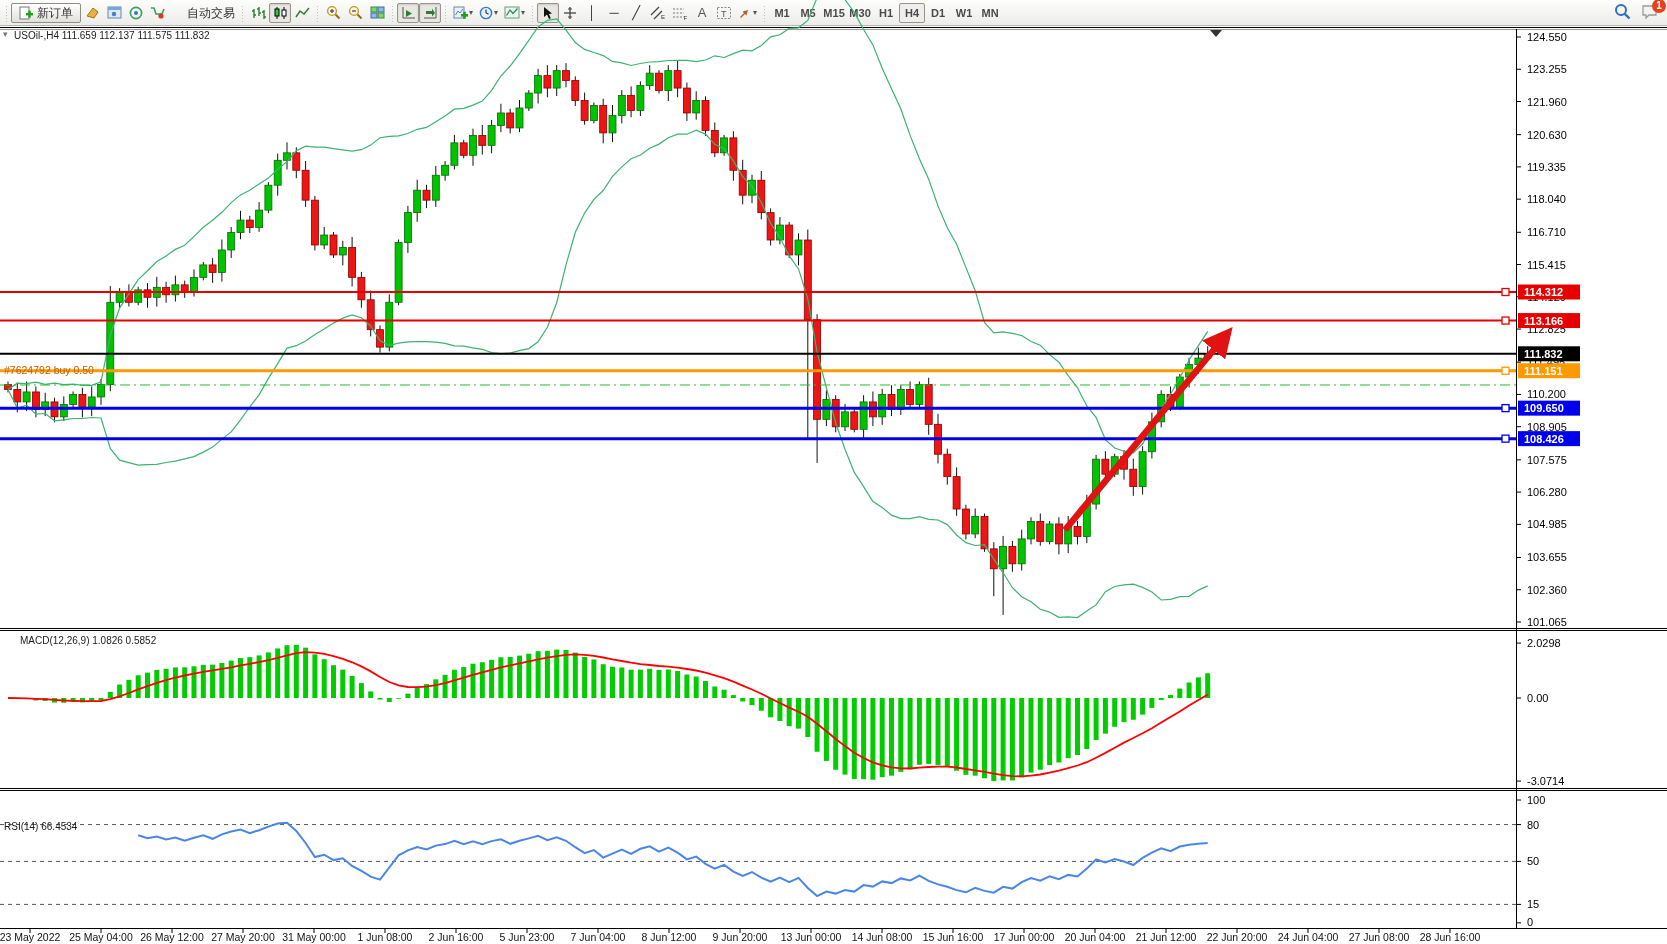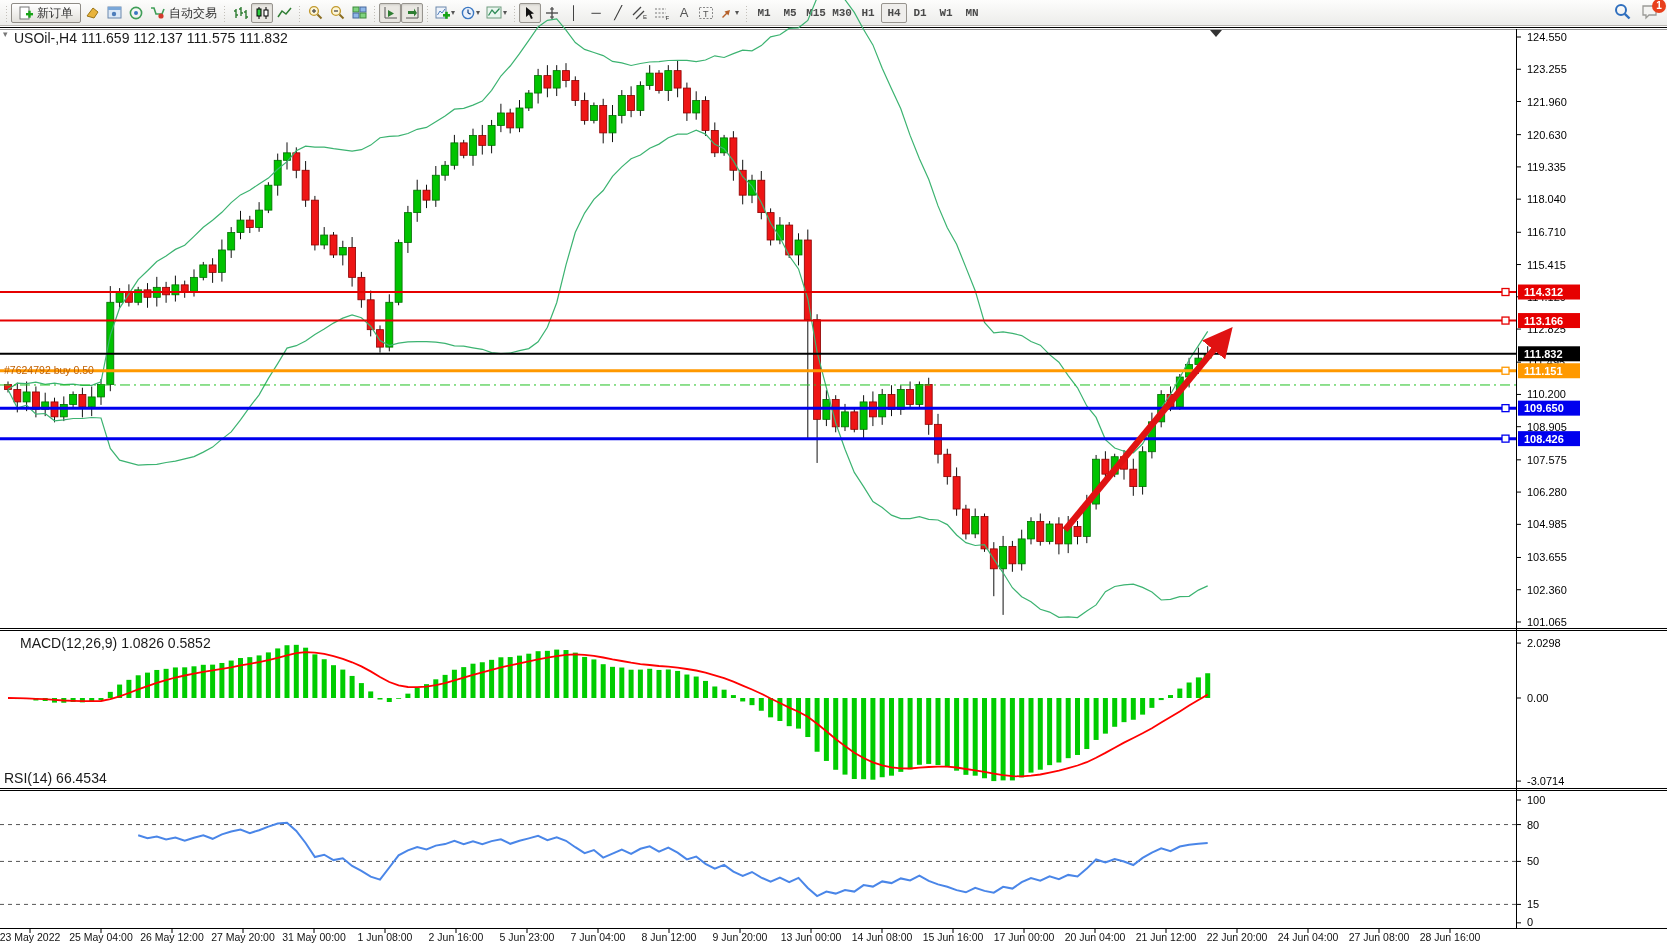--- a/index.html
+++ b/index.html
@@ -9,29 +9,29 @@
     background:linear-gradient(#fdfdfc,#ececea);border-bottom:1px solid #b9b6b1;
     display:flex;align-items:center;padding-left:2px;box-sizing:border-box;font-size:11px;color:#333;}
   .grip{width:5px;height:18px;margin:0 2px;background-image:radial-gradient(#c3c0ba 1px,transparent 1px);
     background-size:3px 3px;background-position:1px 1px;}
   .tbtn{height:20px;min-width:22px;display:flex;align-items:center;justify-content:center;
     border:1px solid transparent;border-radius:2px;box-sizing:border-box;padding:0 2px;cursor:default;
     font-size:12px;line-height:1;}
   .tbtn.pressed{background:#e9e7e2;border-color:#97948e;box-shadow:inset 0 1px 2px rgba(0,0,0,.12);}
   .tbtn.raised{background:linear-gradient(#ffffff,#e2e0db);border-color:#8f8c86;padding:0 7px;gap:4px;}
   .tf{font-size:11px;font-weight:bold;color:#4a4a4a;min-width:26px;height:20px;display:flex;
-    align-items:center;justify-content:center;border:1px solid transparent;border-radius:2px;box-sizing:border-box;font-family:Liberation Mono, monospace;}
+    align-items:center;justify-content:center;border:1px solid transparent;border-radius:2px;box-sizing:border-box;}
   .tf.pressed{background:#efeeec;border-color:#97948e;}
   .caret{font-size:8px;color:#555;margin-left:1px;}
   .right-icons{margin-left:auto;display:flex;align-items:center;margin-right:8px;gap:10px;}
   .badge{position:absolute;right:-7px;top:-5px;background:#e8401c;color:#fff;border-radius:50%;
     width:14px;height:14px;font-size:10px;font-weight:bold;display:flex;align-items:center;justify-content:center;}
   .glyph{font-size:13px;line-height:1;}
   
-  .ov{position:absolute;font-size:14px;color:#1a1a1a;white-space:nowrap;}
+  .ov{position:absolute;font-size:10px;color:#1a1a1a;white-space:nowrap;}
   #chart-svg{position:absolute;left:0;top:0;}
 </style>
 </head>
 <body>
 
 <div id="toolbar">
   <div class="grip"></div>
 
   <div class="tbtn raised">
     <svg width="14" height="14" viewBox="0 0 14 14">
@@ -54,21 +54,21 @@
         <circle cx="7" cy="8" r="2.2" fill="#4d7dbb"></circle>
       </svg>
     </span>
   <span class="tbtn">
       <svg width="14" height="14" viewBox="0 0 14 14">
         <circle cx="7" cy="7" r="5.6" fill="none" stroke="#3f9e57" stroke-width="1.6"></circle>
         <circle cx="7" cy="7" r="2" fill="#3a77c2"></circle>
       </svg>
     </span>
 
-  <div class="tbtn" style="gap:4px">
+  <div class="tbtn" style="gap:22px">
     <svg width="15" height="13" viewBox="0 0 15 13">
         <path d="M1 2 h3 l2 6 h6 l2-5" fill="none" stroke="#3f9e57" stroke-width="1.6"></path>
         <circle cx="11" cy="10" r="2.6" fill="#d33a2c"></circle>
       </svg>
     <span>自动交易</span>
   </div>
 
   <div class="grip"></div>
 
   <span class="tbtn">
@@ -787,13 +787,13 @@
       <text x="1379" y="941" font-size="10.5" fill="#111" text-anchor="middle">27 Jun 08:00</text>
       <line x1="1450" y1="929" x2="1450" y2="933" stroke="#000" stroke-width="1"></line>
       <text x="1450" y="941" font-size="10.5" fill="#111" text-anchor="middle">28 Jun 16:00</text>
     </g>
   </svg>
 
 <div class="ov" style="left:3px;top:29px;color:#777;font-size:9px">▾</div>
 <div class="ov" style="left:14px;top:30px">USOil-,H4  111.659 112.137 111.575 111.832</div>
 <div class="ov" style="left:4px;top:364px;color:#c06000;font-size:10.5px">#7624792 buy 0.50</div>
 <div class="ov" style="left:20px;top:635px">MACD(12,26,9) 1.0826 0.5852</div>
-<div class="ov" style="left:4px;top:770px">RSI(14) 66.4534</div>
+<div class="ov" style="left:4px;top:821px">RSI(14) 66.4534</div>
 
 </body></html>

